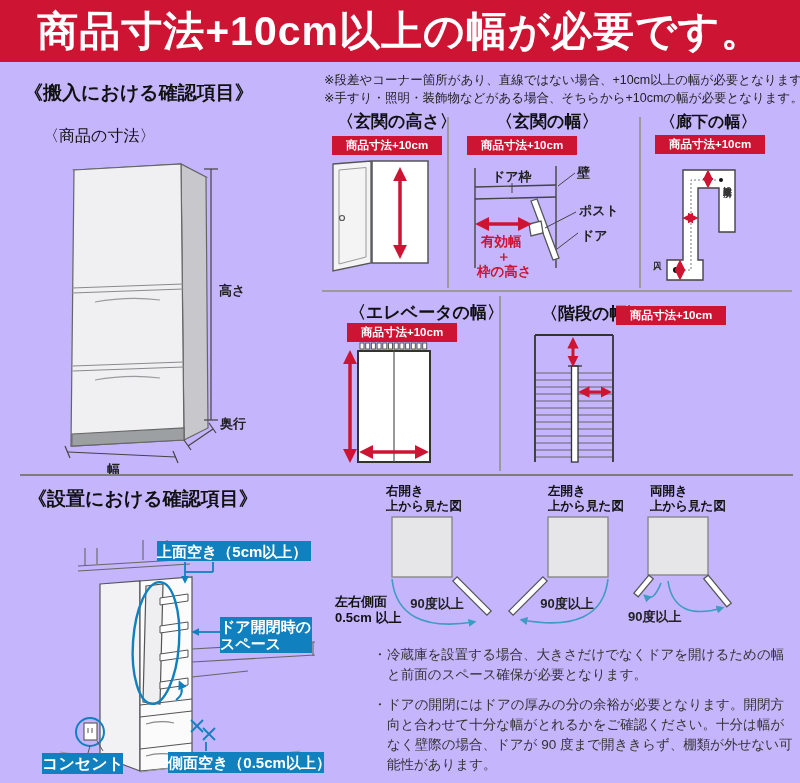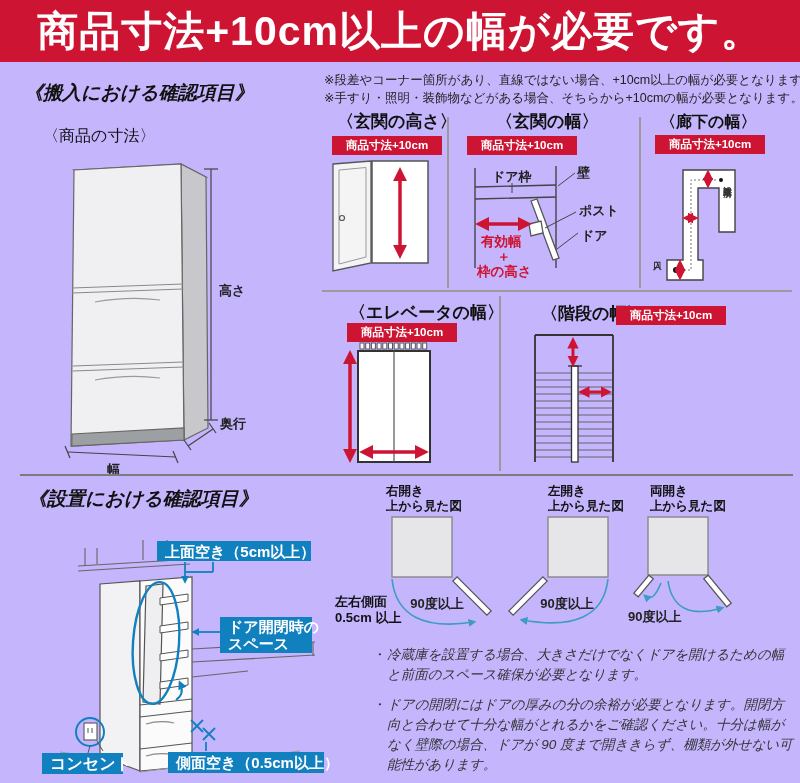--- a/index.html
+++ b/index.html
@@ -4,45 +4,45 @@
 <style>
   html,body{margin:0;padding:0;background:#fff;}
   #page{position:relative;width:800px;height:783px;background:#c4b5fd;overflow:hidden;
         font-family:"Liberation Sans","DejaVu Sans",sans-serif;color:#1a1a1a;}
   .abs{position:absolute;}
   
   .banner{left:0;top:0;width:800px;height:62px;background:#CE1433;color:#fff;
           display:flex;align-items:center;justify-content:center;}
   .banner span{font-size:41px;font-weight:bold;letter-spacing:1px;white-space:nowrap;}
   
-  .sec-heading{font-size:19px;font-weight:bold;color:#111;white-space:nowrap;font-style:italic;}
+  .sec-heading{font-size:19px;font-weight:bold;color:#111;white-space:nowrap;}
   .cell-title{font-size:17px;font-weight:bold;color:#111;white-space:nowrap;margin-left:12px;}
   .sub-title{font-size:16px;font-weight:normal;color:#111;white-space:nowrap;}
   .notes{font-size:12.5px;line-height:18px;color:#222;white-space:nowrap;}
   
   .badge{background:#CE1433;color:#fff;font-size:11.5px;font-weight:bold;
          padding:2px 14px;white-space:nowrap;display:inline-block;}
   
   .vdiv{width:1.5px;background:#9a9a9a;}
   .hdiv{height:1.5px;background:#9a9a9a;}
   .hdiv-strong{height:2px;background:#7c7c7c;}
   
   .callout{background:#1180BF;color:#fff;font-weight:bold;display:flex;
-           flex-direction:column;justify-content:center;padding-left:8px;box-sizing:border-box;}
+           flex-direction:column;justify-content:center;box-sizing:border-box;}
   .callout div{line-height:17px;white-space:nowrap;}
   
   .tv-title{font-size:12.5px;font-weight:bold;line-height:15px;color:#111;white-space:nowrap;}
   .lr-note{font-size:13px;font-weight:bold;line-height:16px;color:#111;white-space:nowrap;}
   .vtext{writing-mode:vertical-rl;text-orientation:upright;font-size:8.5px;
          font-weight:bold;color:#333;letter-spacing:1px;white-space:nowrap;}
   
   .bullets{width:424px;}
   .bullet{display:flex;margin-bottom:9px;font-size:13.5px;line-height:1.5;color:#333;}
   .bullet .mk{width:14px;flex:0 0 14px;}
-  .bullet .tx{flex:1;font-style:italic;}
+  .bullet .tx{flex:1;}
   svg{overflow:visible;}
   svg text{font-family:"Liberation Sans","DejaVu Sans",sans-serif;}
   .dlabel{font-size:13px;font-weight:600;fill:#222;}
   .redlabel{font-size:13.5px;font-weight:bold;fill:#CE1433;}
   .angle-label{font-size:13px;font-weight:bold;fill:#222;}
 </style>
 </head>
 <body>
 
 <div id="page">

